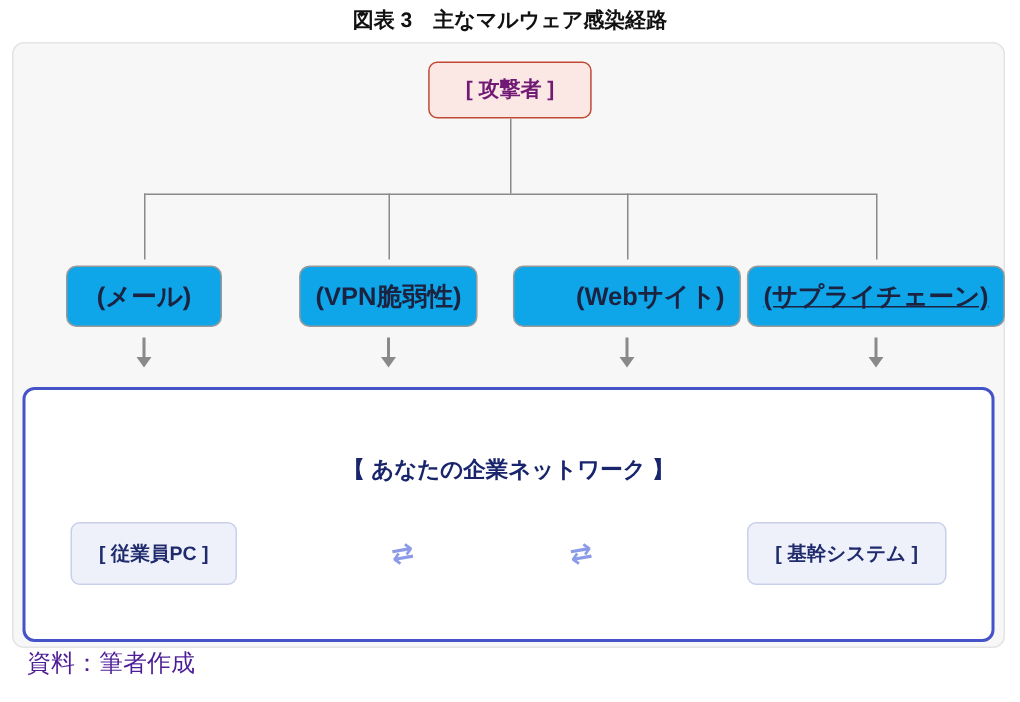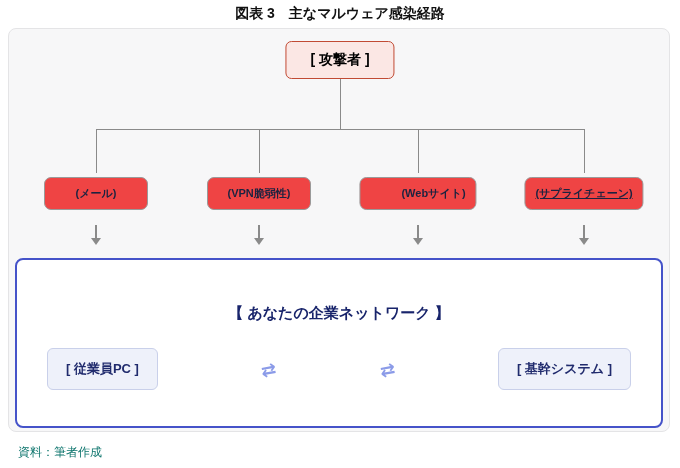--- a/index.html
+++ b/index.html
@@ -14,30 +14,30 @@
     font-size:14px;font-weight:bold;color:#111;
   }
   .canvas{
     position:absolute;left:8px;top:28px;width:662px;height:404px;
     background:#f7f7f8;border:1px solid #e4e4e6;border-radius:8px;
     box-sizing:border-box;
   }
   .attacker{
     position:absolute;left:331px;top:12px;transform:translateX(-50%);
     background:#fbe7e4;border:1px solid #c14a33;border-radius:6px;
-    padding:9px 24px;font-size:14px;font-weight:bold;color:#000000;
+    padding:9px 24px;font-size:14px;font-weight:bold;color:#701a75;
     white-space:nowrap;
   }
   .vline{position:absolute;width:1px;background:#8a8a8a;}
   .hline{position:absolute;height:1px;background:#8a8a8a;}
   .route{
     position:absolute;top:148px;transform:translateX(-50%);
-    background:#ef4444;border:1px solid #9a9a9a;border-radius:7px;
+    background:#0ea5e9;border:1px solid #9a9a9a;border-radius:7px;
     min-width:104px;box-sizing:border-box;text-align:center;
-    padding:8px 10px;font-size:11px;font-weight:bold;color:#1c2340;
+    padding:8px 10px;font-size:17px;font-weight:bold;color:#1c2340;
     white-space:nowrap;
   }
   .varrow{position:absolute;top:196px;width:14px;transform:translateX(-50%);}
   .varrow .stem{width:2px;height:13px;background:#8a8a8a;margin:0 auto;}
   .varrow .head{
     width:0;height:0;margin:0 auto;
     border-left:5px solid transparent;border-right:5px solid transparent;
     border-top:7px solid #8a8a8a;
   }
   .network{
@@ -57,22 +57,22 @@
     background:#eef1fa;border:1px solid #c9d0ea;border-radius:6px;
     padding:11px 18px;font-size:13px;font-weight:bold;color:#202b6d;
     white-space:nowrap;
   }
   .exchange{
     color:#8b9be8;font-size:18px;font-weight:bold;
     font-family:"DejaVu Sans",sans-serif;
     transform:rotate(-10deg);
   }
   .source{
-    position:absolute;left:18px;top:444px;
-    font-size:12px;color:#0f766e;
+    position:absolute;left:18px;top:432px;
+    font-size:16px;color:#4c1d95;
   }
 </style>
 </head>
 <body>
 
 <div class="fig-title">図表 3　主なマルウェア感染経路</div>
 
 <div class="canvas">
 
   <div class="attacker">[ 攻撃者 ]</div>

